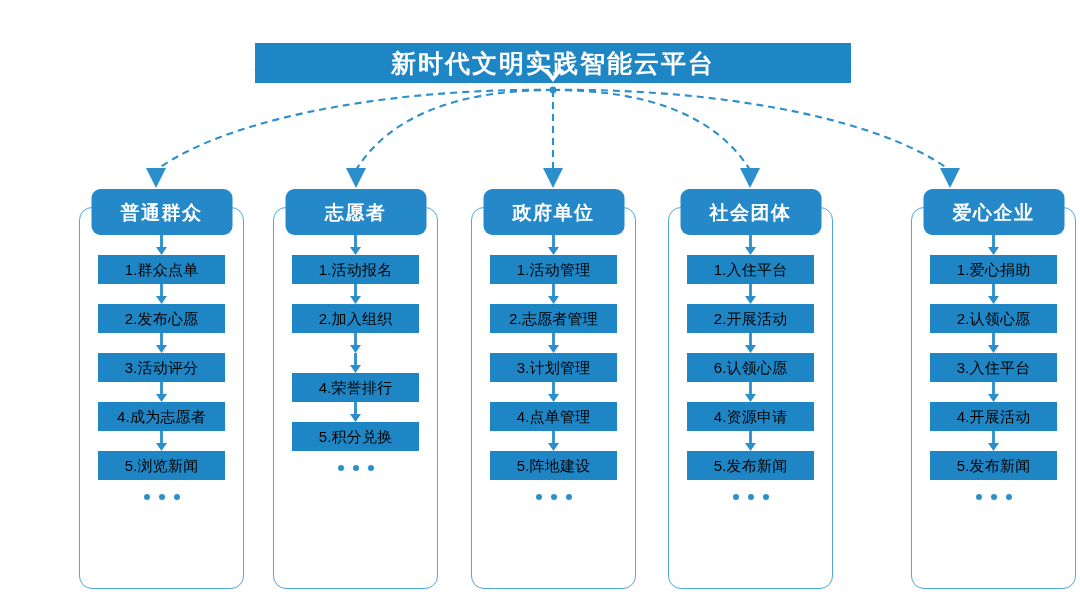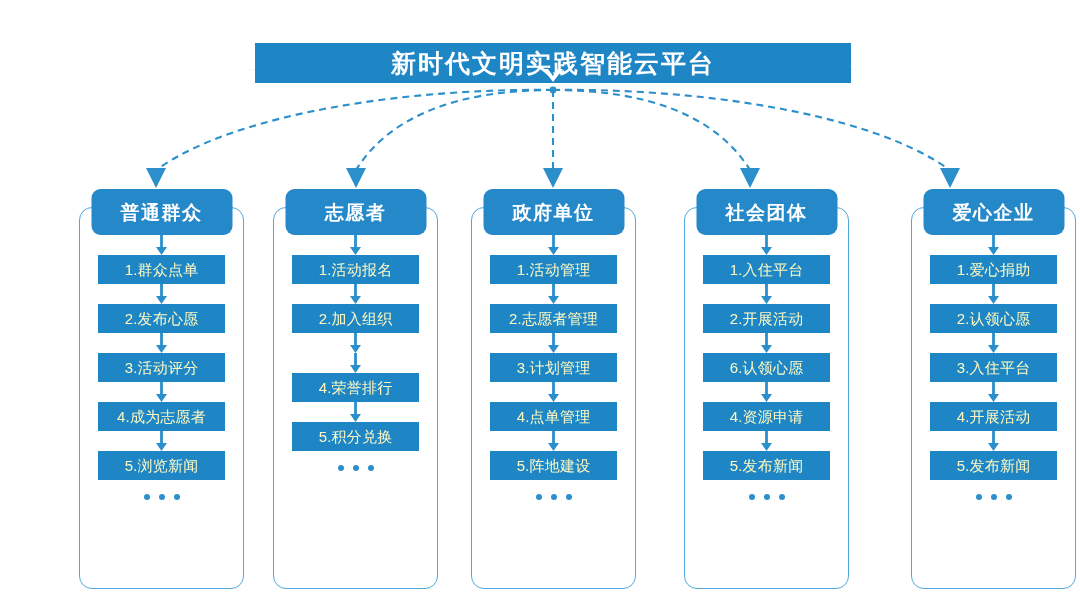--- a/index.html
+++ b/index.html
@@ -127,21 +127,21 @@
   .item-box {
     width: 127px;
     height: 29px;
     background: #1f86c6;
     display: flex;
     align-items: center;
     justify-content: center;
     flex: none;
   }
   .item-label {
-    color: #fef9c3;
+    color: #000000;
     font-size: 15px;
     line-height: 1;
     white-space: nowrap;
     letter-spacing: 0.2px;
   }
   .ellipsis {
     margin-top: 14px;
     display: flex;
     gap: 9px;
     align-items: center;
@@ -327,21 +327,21 @@
           <span class="item-label">5.阵地建设</span>
         </div>
       <div class="ellipsis">
           <span></span>
           <span></span>
           <span></span>
         </div>
     </div>
   </div>
 
-  <div class="column" style="left:668px;margin-left:16px;">
+  <div class="column" style="left:668px;">
     <div class="col-frame"></div>
     <div class="col-header">
       <div class="col-header-label">社会团体</div>
     </div>
     <div class="col-body">
       <svg class="flow-arrow" viewBox="0 0 13 20">
           <path d="M5.1,0 L7.9,0 L7.9,12 L12,12 L6.5,20 L1,12 L5.1,12 Z" fill="#2b8fcc"></path>
         </svg>
       <div class="item-box">
           <span class="item-label">1.入住平台</span>

